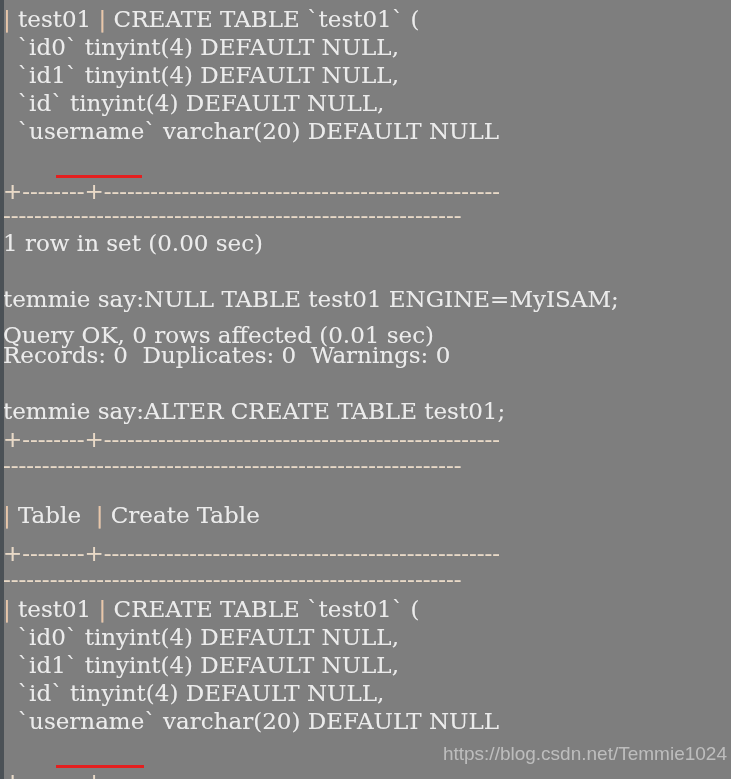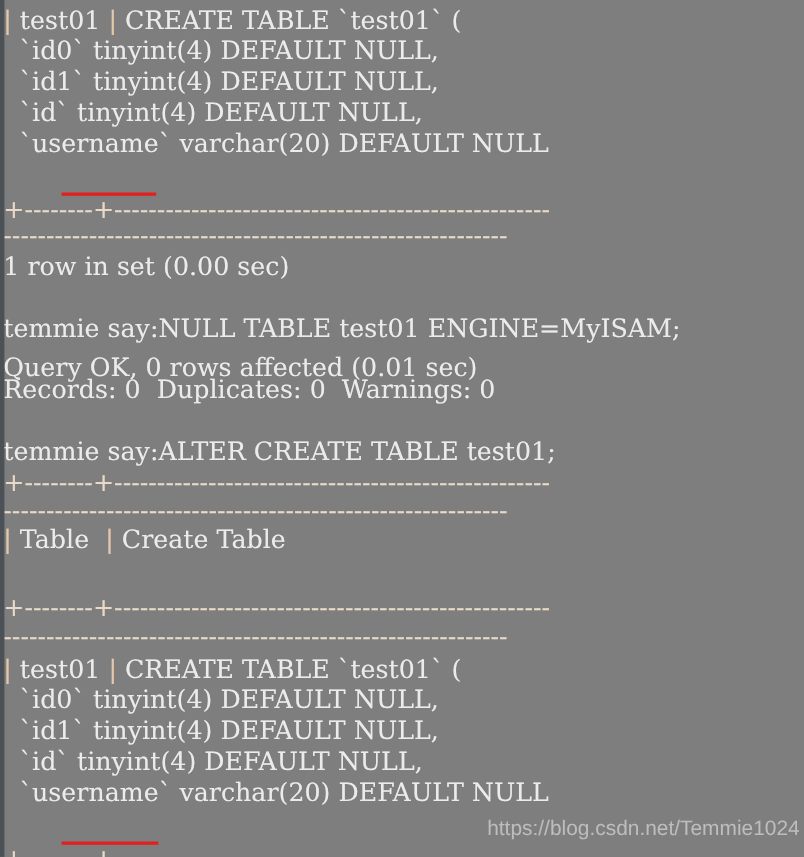--- a/index.html
+++ b/index.html
@@ -83,21 +83,21 @@
       <div class="line" style="top: 120px;">  `username` varchar(20) DEFAULT NULL</div>
       <div class="line rule" style="top: 180px;">+--------+---------------------------------------------------</div>
       <div class="line rule" style="top: 204px;">-----------------------------------------------------------</div>
       <div class="line" style="top: 232px;">1 row in set (0.00 sec)</div>
       <div class="line" style="top: 288px;">temmie say:NULL TABLE test01 ENGINE=MyISAM;</div>
       <div class="line" style="top: 300px; margin-top: 24px;">Query OK, 0 rows affected (0.01 sec)</div>
       <div class="line" style="top: 344px; text-align: center;">Records: 0  Duplicates: 0  Warnings: 0</div>
       <div class="line" style="top: 400px;">temmie say:ALTER CREATE TABLE test01;</div>
       <div class="line rule" style="top: 428px;">+--------+---------------------------------------------------</div>
       <div class="line rule" style="top: 454px;">-----------------------------------------------------------</div>
-      <div class="line" style="top: 480px;"><span class="pipe">|</span> Table  <span class="pipe">|</span> Create Table</div>
+      <div class="line" style="top: 504px;"><span class="pipe">|</span> Table  <span class="pipe">|</span> Create Table</div>
       <div class="line rule" style="top: 542px;">+--------+---------------------------------------------------</div>
       <div class="line rule" style="top: 568px;">-----------------------------------------------------------</div>
       <div class="line" style="top: 598px;"><span class="pipe">|</span> test01 <span class="pipe">|</span> CREATE TABLE `test01` (</div>
       <div class="line" style="top: 626px;">  `id0` tinyint(4) DEFAULT NULL,</div>
       <div class="line" style="top: 654px;">  `id1` tinyint(4) DEFAULT NULL,</div>
       <div class="line" style="top: 682px;">  `id` tinyint(4) DEFAULT NULL,</div>
       <div class="line" style="top: 710px;">  `username` varchar(20) DEFAULT NULL</div>
       <div class="line rule" style="top: 770px;">+--------+---------------------------------------------------</div>
       <div class="redline" style="left: 56px; top: 175px; width: 86px; background: rgb(228, 31, 31);"></div>
       <div class="redline" style="left: 56px; top: 765px; width: 88px; background: rgb(228, 31, 31);"></div>

